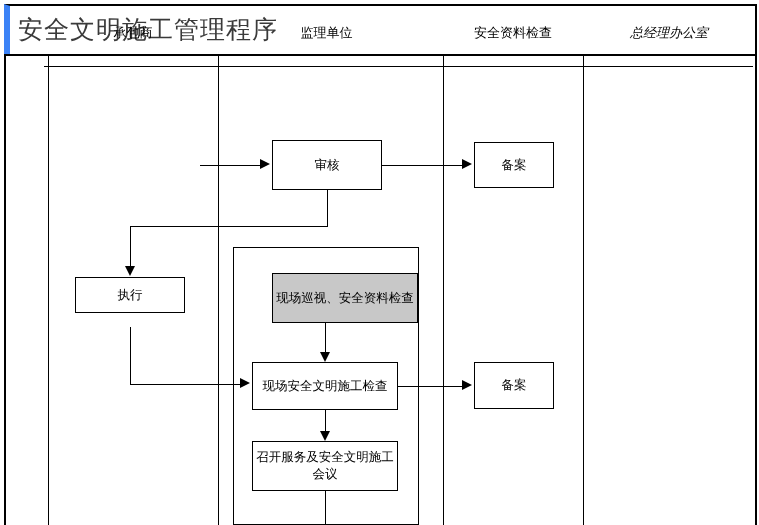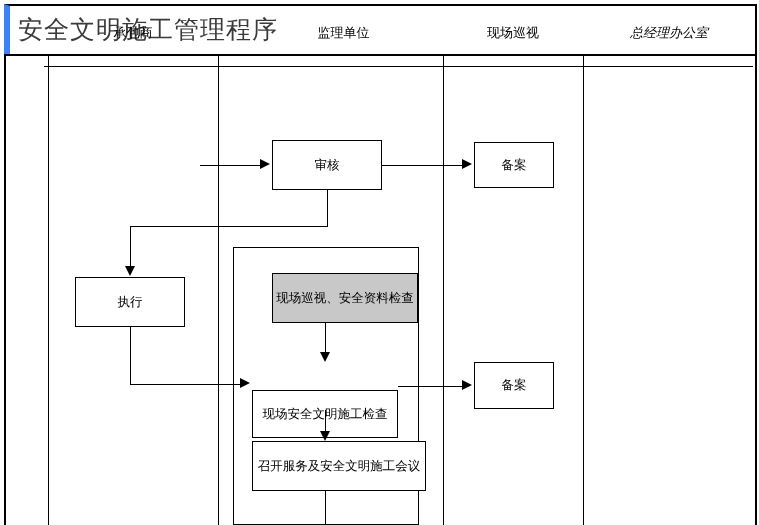--- a/index.html
+++ b/index.html
@@ -144,38 +144,38 @@
   <div class="lane-frame"></div>
 
   <div class="vline" style="left:48px;  top:54px;"></div>
   <div class="vline" style="left:218px; top:54px;"></div>
   <div class="vline" style="left:443px; top:54px;"></div>
   <div class="vline" style="left:583px; top:54px;"></div>
 
   <div class="hline-header"></div>
 
   <div class="lane-title" style="left:48px;  width:170px;">承包商</div>
-  <div class="lane-title" style="left:231px; width:225px;">监理单位</div>
-  <div class="lane-title" style="left:443px; width:140px;">现场巡视</div>
+  <div class="lane-title" style="left:214px; width:225px;">监理单位</div>
+  <div class="lane-title" style="left:443px; width:140px;">安全资料检查</div>
   <div class="lane-title" style="left:583px; width:172px;font-style:italic;">总经理办公室</div>
 
   <div class="group-box" style="left:233px; top:247px; width:186px; height:278px;"></div>
 
 
   <div class="box" style="left:272px; top:140px; width:110px; height:50px;">审核</div>
 
   <div class="box" style="left:474px; top:142px; width:80px; height:46px;">备案</div>
 
-  <div class="box" style="left:75px; top:277px; width:110px; height:50px;">执行</div>
+  <div class="box" style="left:75px; top:277px; width:110px; height:36px;">执行</div>
 
   <div class="box shaded" style="left:252px; top:273px; width:146px; height:50px;">现场巡视、安全资料检查</div>
 
-  <div class="box" style="left:252px; top:362px; width:146px; height:48px;margin-top:28px;">现场安全文明施工检查</div>
-
-  <div class="box" style="left:252px; top:441px; width:174px; height:50px;text-align:center;">召开服务及安全文明施工会议</div>
+  <div class="box" style="left:252px; top:362px; width:146px; height:48px;">现场安全文明施工检查</div>
+
+  <div class="box" style="left:252px; top:441px; width:146px; height:50px;text-align:center;">召开服务及安全文明施工会议</div>
 
   <div class="box" style="left:474px; top:362px; width:80px; height:47px;">备案</div>
 
   <div class="conn-h" style="left:200px; top:165px; width:60px;"></div>
   <div class="arrow-r" style="left:260px; top:159px;"></div>
 
   <div class="conn-h" style="left:382px; top:165px; width:80px;"></div>
   <div class="arrow-r" style="left:462px; top:159px;"></div>
 
   <div class="conn-v" style="left:327px; top:190px; height:36px;"></div>

